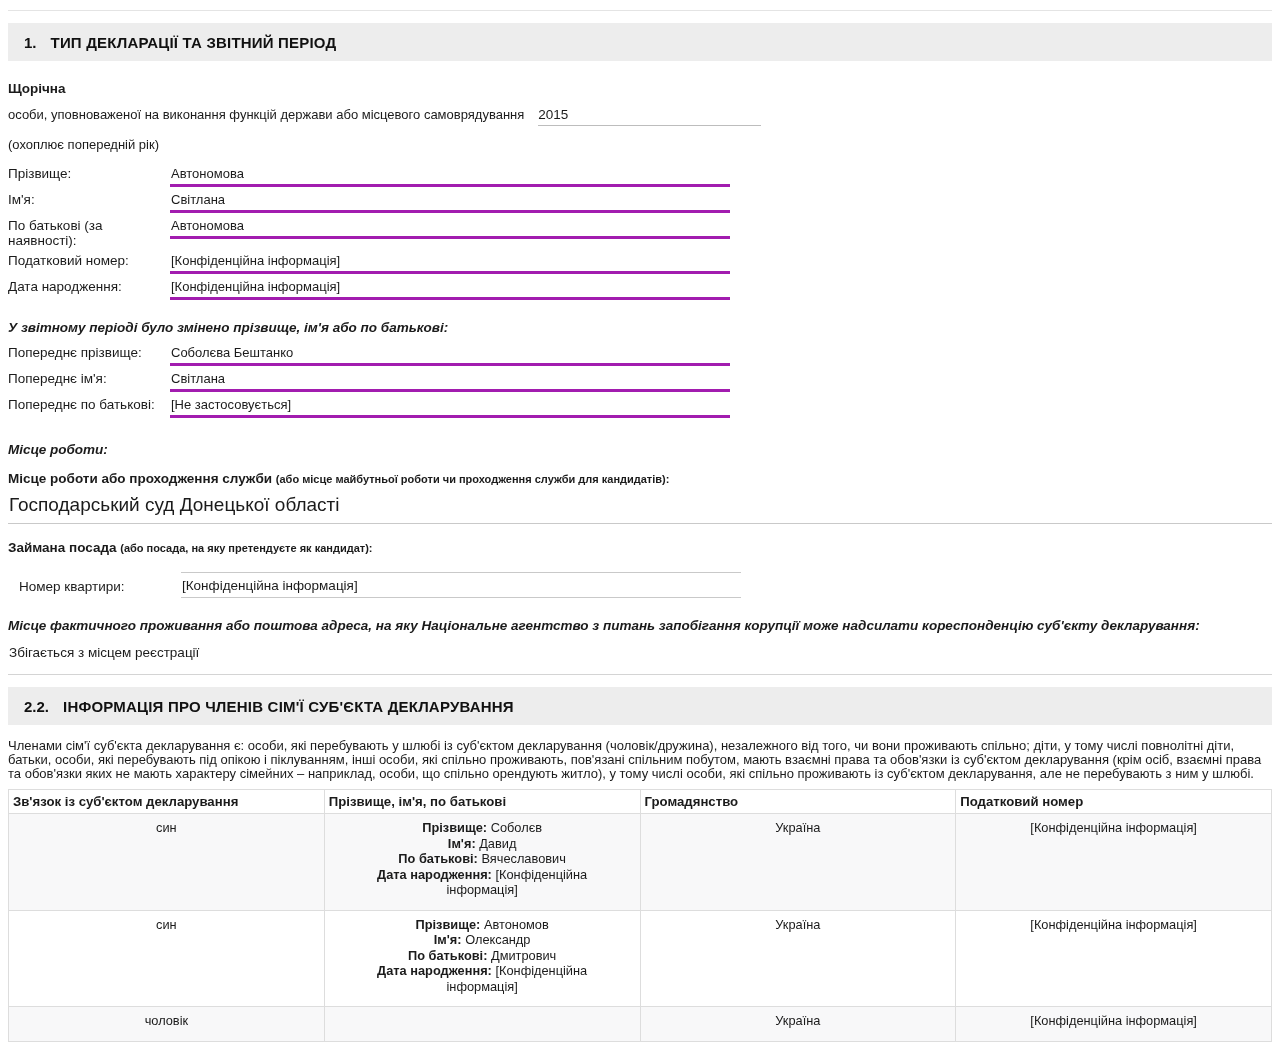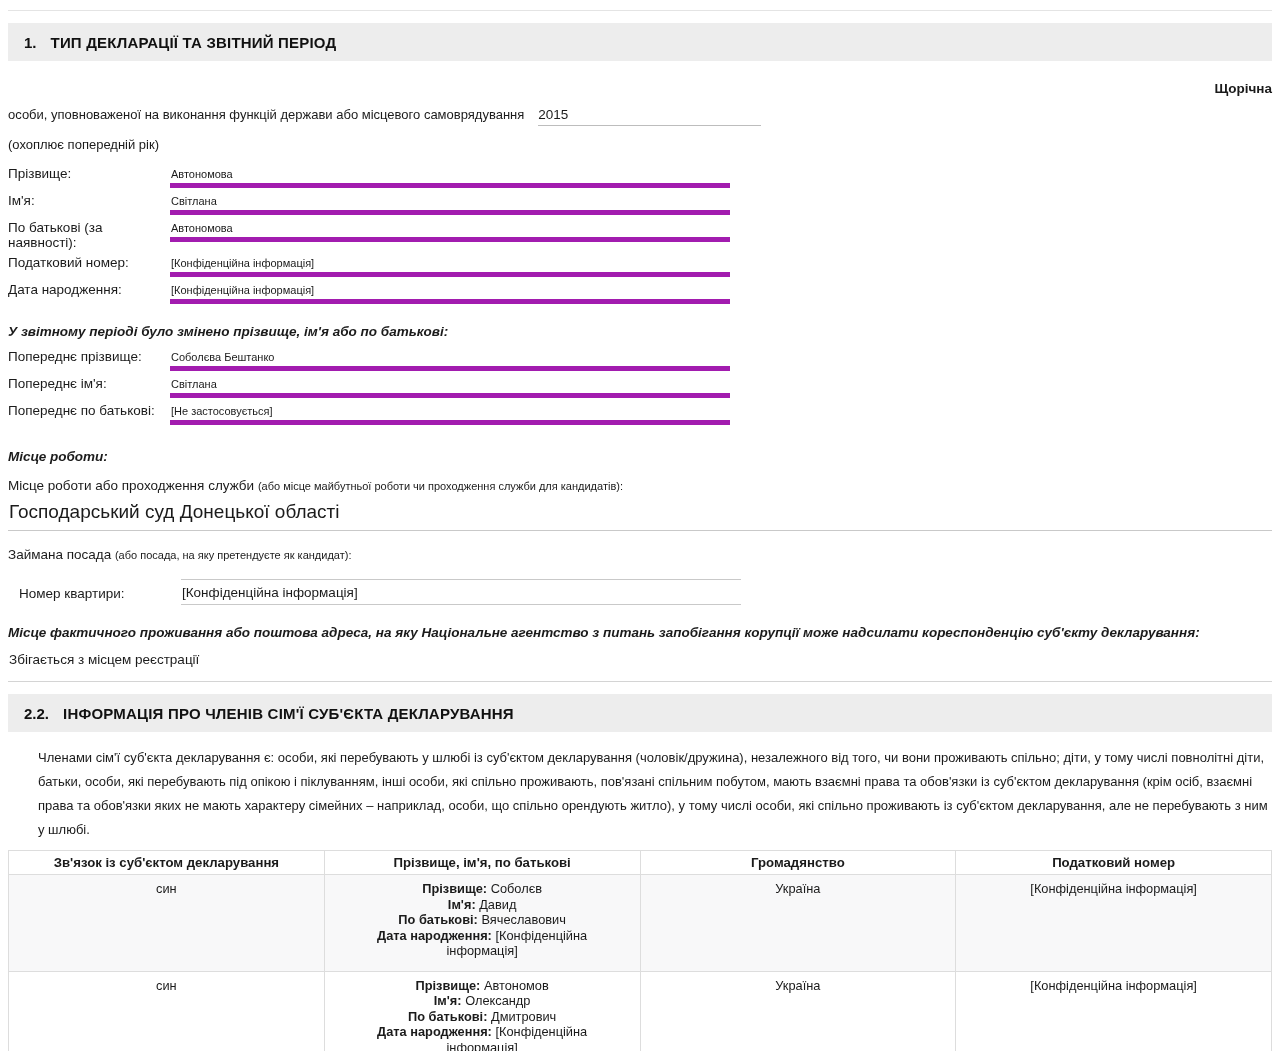--- a/index.html
+++ b/index.html
@@ -20,52 +20,52 @@
     height: 38px;
     display: flex;
     align-items: center;
     font-weight: 700;
     font-size: 15px;
     color: #111;
   }
   .band .band-num { margin-left: 16px; }
   .band .band-title { margin-left: 14px; letter-spacing: 0.2px; }
 
-  .decl-type { margin-top: 20px; font-weight: 700; font-size: 13.5px; text-align: right; }
+  .decl-type { margin-top: 20px; font-weight: 700; font-size: 13.5px; }
   .subject-row { margin-top: 11px; display: flex; align-items: baseline; font-size: 13px; }
   .year-field {
     width: 223px;
     margin-left: 14px;
     text-align: left;
     font-size: 13.5px;
     border-bottom: 1px solid #bdbdbd;
     padding-bottom: 3px;
   }
   .period-note { margin-top: 11px; font-size: 13px; }
 
   .fields { margin-top: 14px; }
   .field-row { display: grid; grid-template-columns: 162px 560px; align-items: baseline; }
   .field-row + .field-row { margin-top: 5px; }
   .field-label { font-size: 13.5px; }
   .field-value {
-    font-size: 11px;
-    border-bottom: 5px solid #a21caf;
+    font-size: 13px;
+    border-bottom: 3px solid #a21caf;
     padding: 0 4px 3px 1px;
     min-height: 18px;
   }
 
   .italic-heading {
     font-weight: 700;
     font-style: italic;
     font-size: 13.5px;
     margin-top: 20px;
   }
   .fields.prev { margin-top: 10px; }
 
-  .work-label { margin-top: 14px; font-size: 13.5px; }
+  .work-label { margin-top: 14px; font-size: 13.5px; font-weight: bold; }
   .small-note { font-size: 11px; }
   .full-value {
     margin-top: 8px;
     font-size: 19px;
     border-bottom: 1px solid #c9c9c9;
     padding: 0 2px 7px 1px;
   }
 
   .apartment-row { display: grid; grid-template-columns: 162px 560px; margin-top: 17px; align-items: stretch; margin-left: 11px; }
   .apartment-label { font-size: 13.5px; align-self: end; padding-bottom: 4px; }
@@ -76,37 +76,36 @@
     padding: 5px 4px 4px 1px;
   }
 
   .residence-heading { margin-top: 20px; }
   .residence-value { margin-top: 12px; font-size: 13.5px; padding-left: 1px; }
   .divider { margin-top: 14px; border-bottom: 1px solid #d4d4d4; }
 
   .family-desc {
     margin-top: 14px;
     font-size: 13px;
-    line-height: 24px;
+    line-height: 14px;
     color: #1b1b1b;
-    margin-left: 30px;
   }
 
   table.family {
     margin-top: 8px;
     width: 100%;
     border-collapse: collapse;
     table-layout: fixed;
   }
   table.family th, table.family td { border: 1px solid #dddddd; }
   table.family th {
     font-size: 13.2px;
     font-weight: 700;
     padding: 4px 4px;
-    text-align: center;
+    text-align: left;
   }
   table.family td {
     font-size: 12.8px;
     line-height: 15.5px;
     text-align: center;
     vertical-align: top;
     padding: 6px 18px 12px;
   }
   tr.stripe { background: #f8f8f9; }
   .name-line b { font-weight: 700; }

